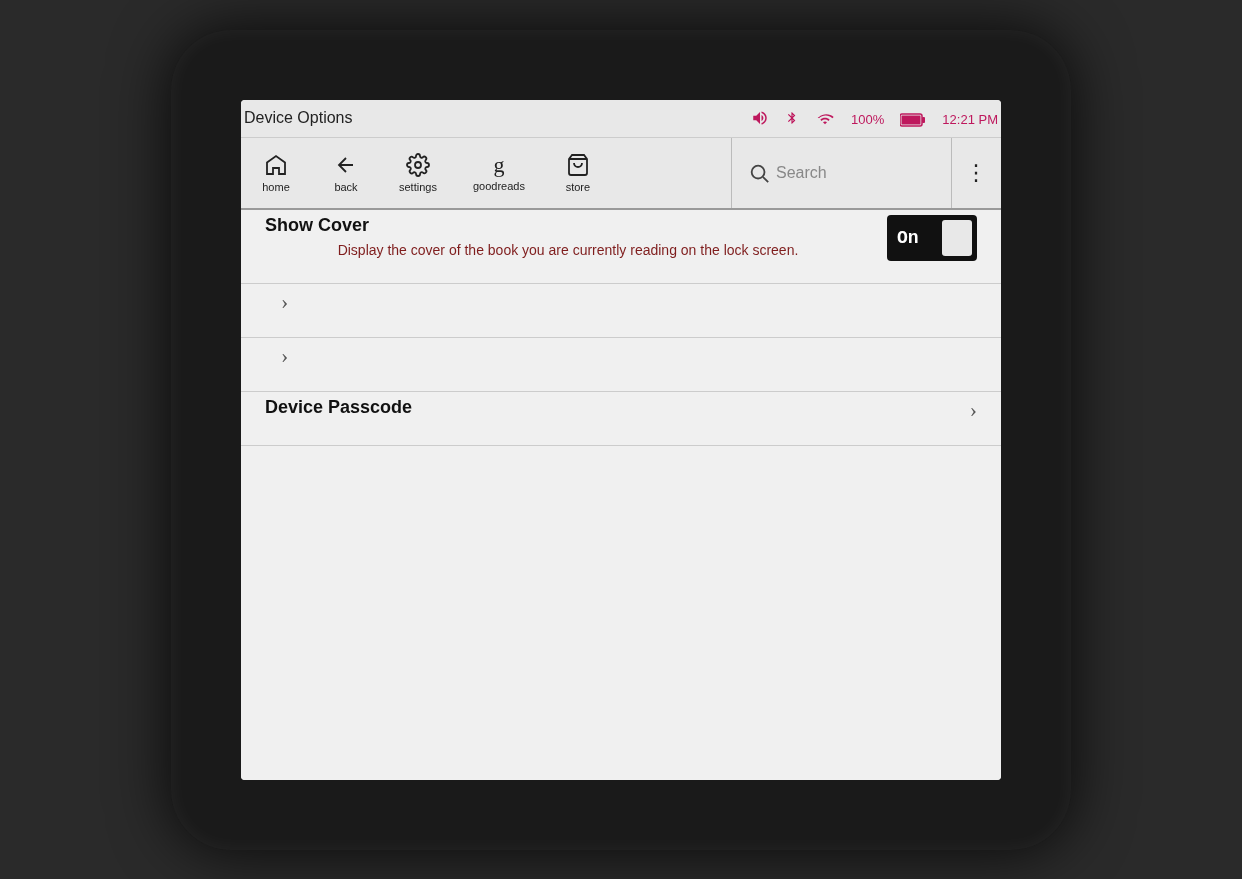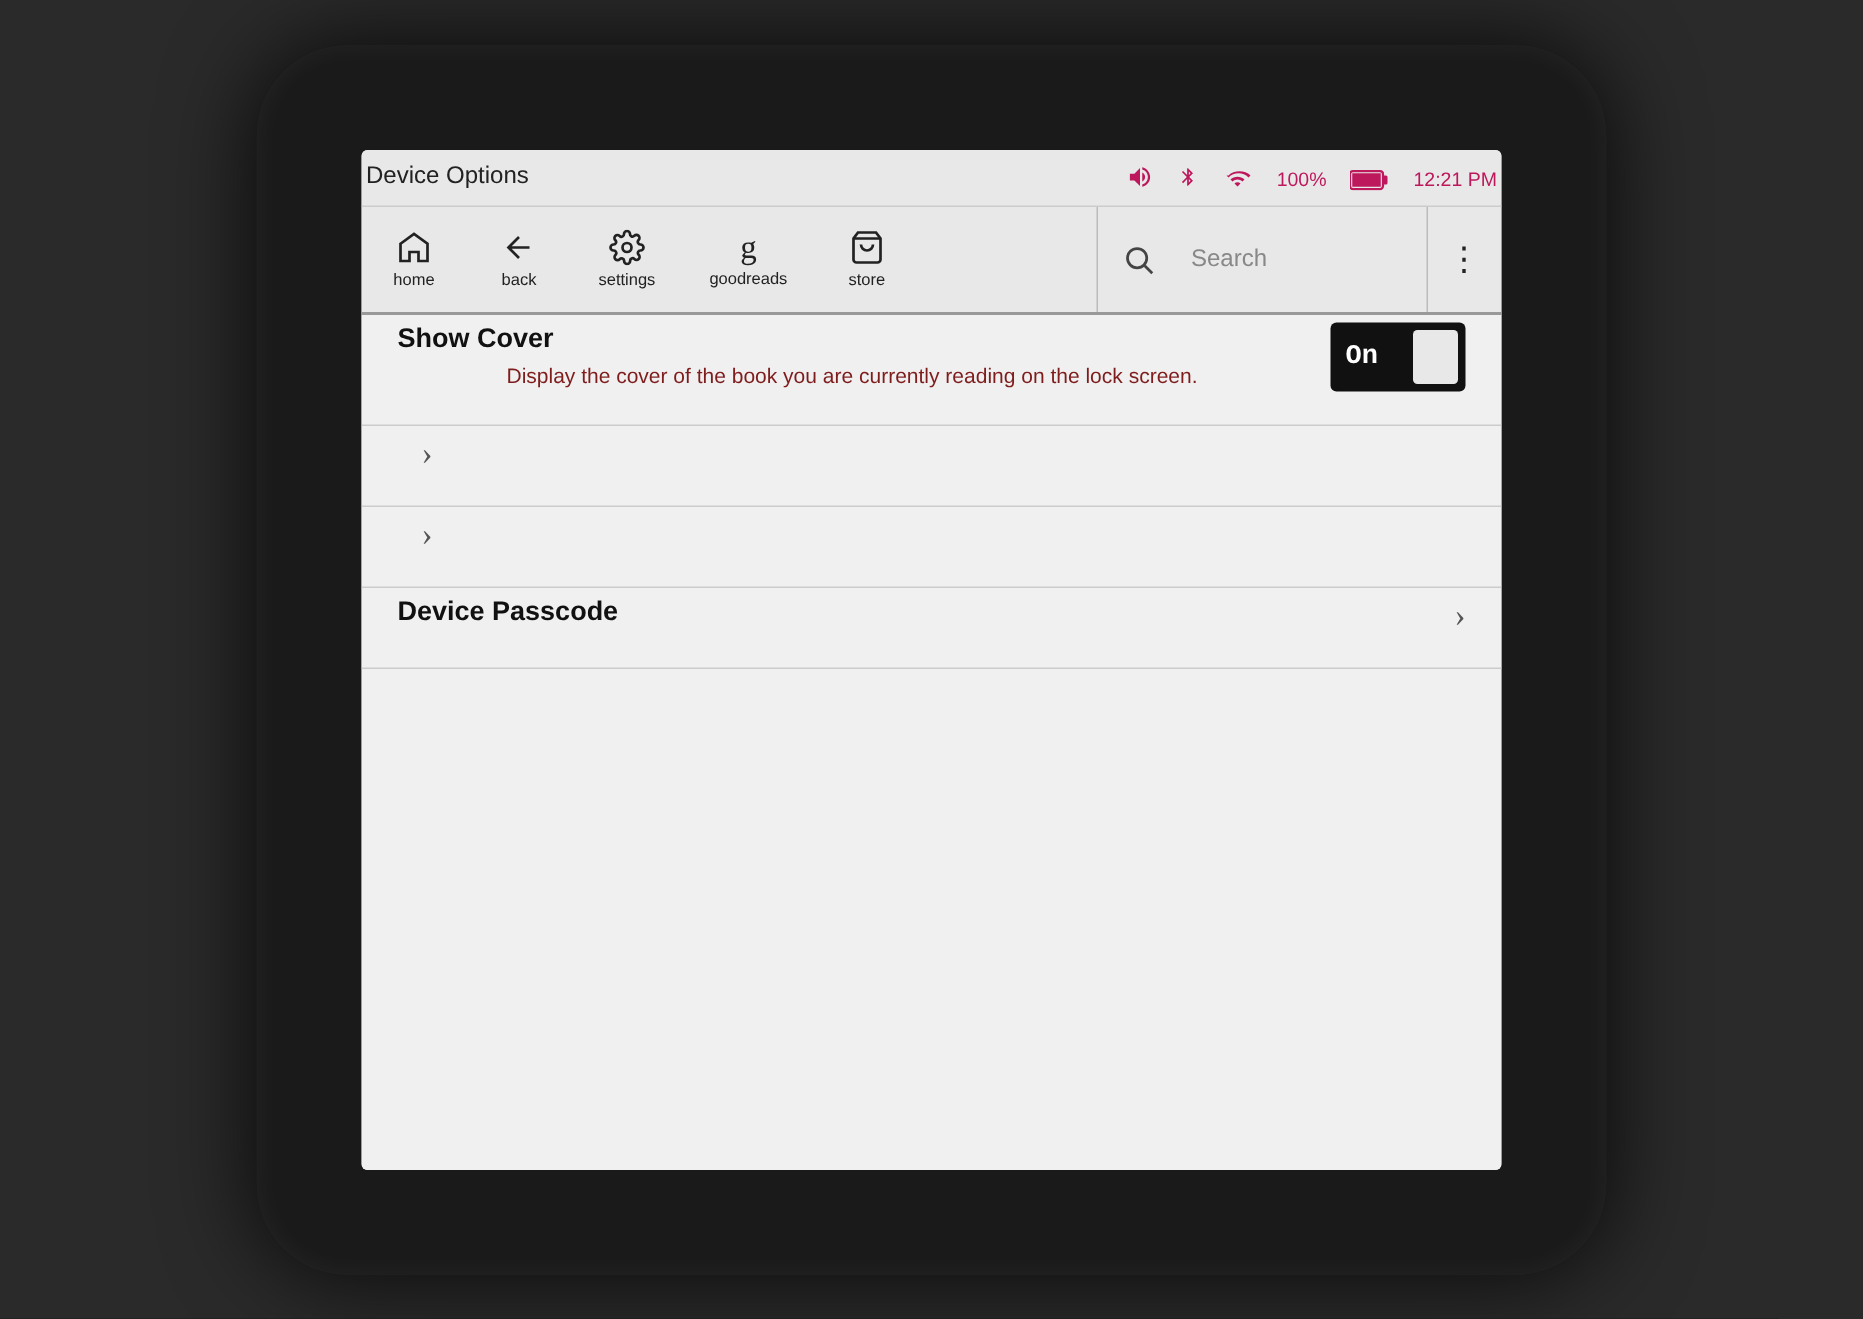--- a/index.html
+++ b/index.html
@@ -99,21 +99,21 @@
       color: #222;
       font-family: Arial, sans-serif;
     }
 
     .search-area {
       display: flex;
       align-items: center;
       flex: 1;
       border-left: 1px solid #bbb;
       padding: 0 16px;
-      gap: 24px;
+      gap: 6px;
       max-width: 220px;
     }
 
     .search-icon-svg {
       width: 22px;
       height: 22px;
       color: #444;
     }
 
     .search-placeholder {

